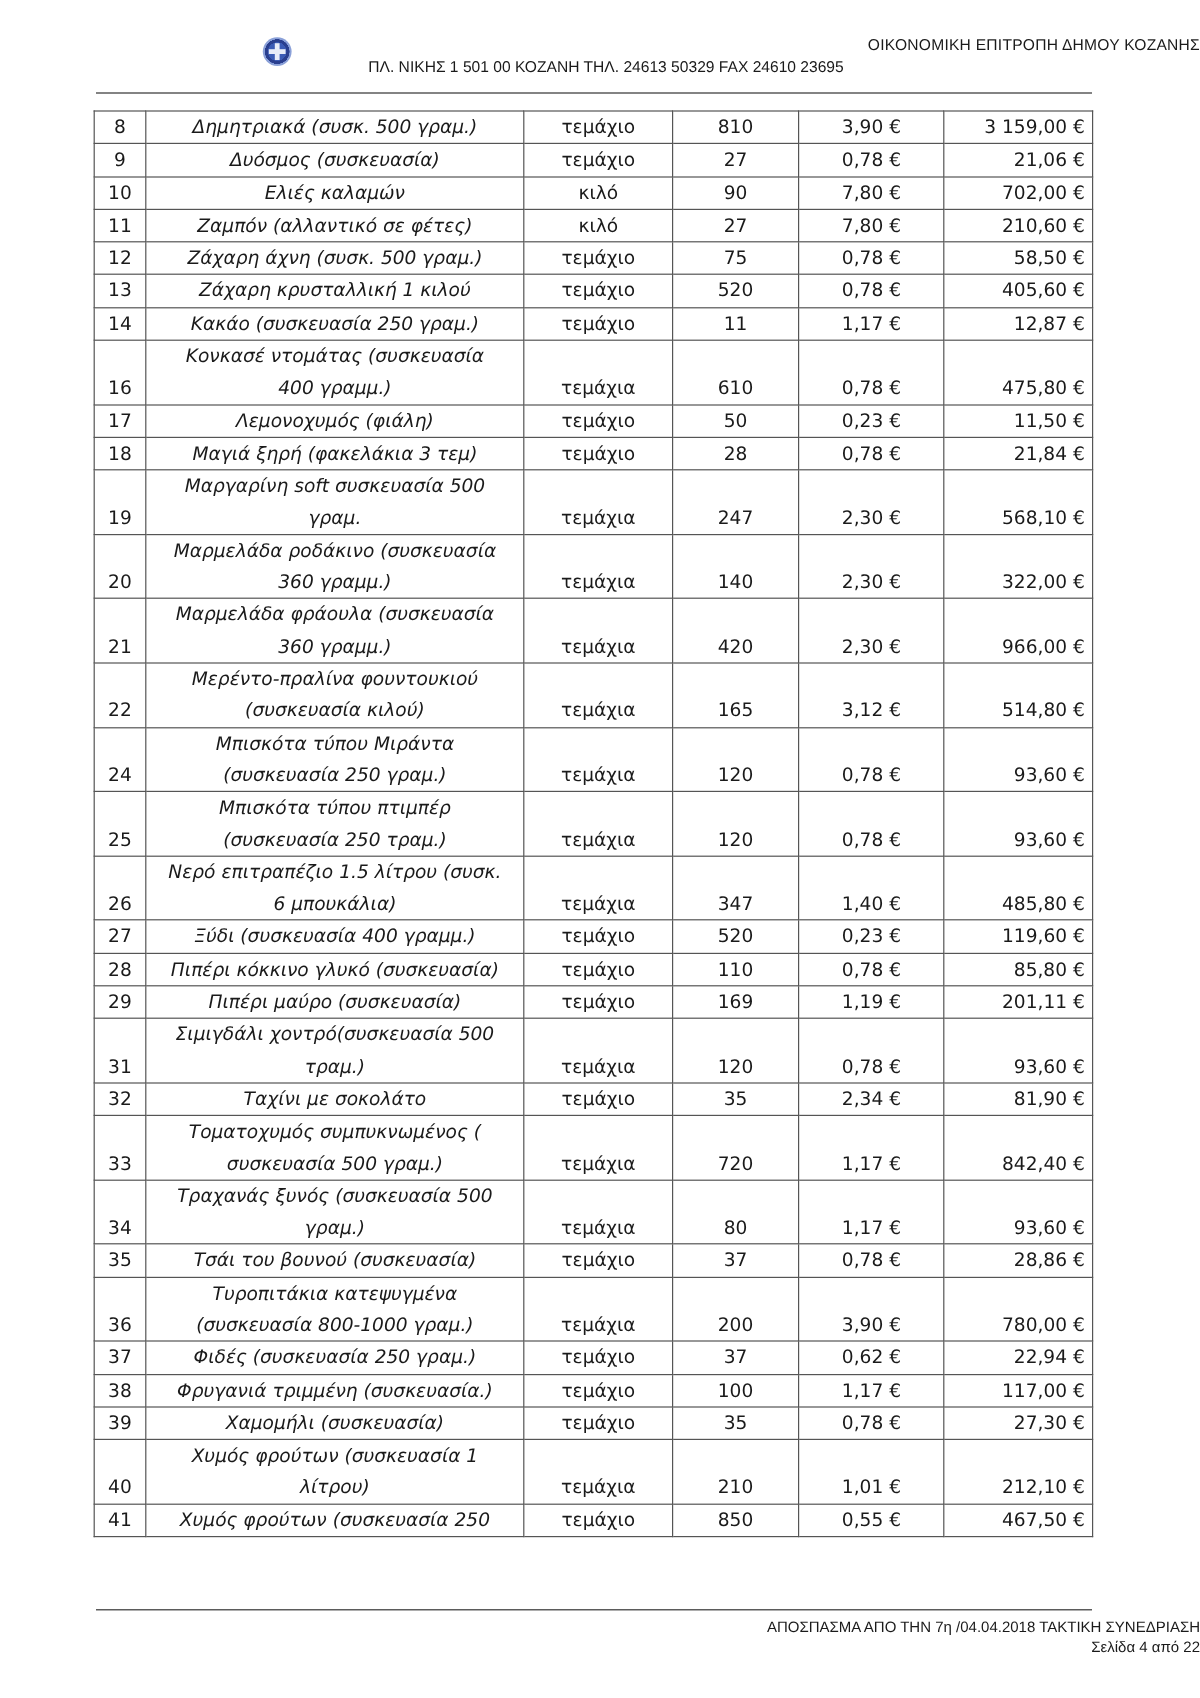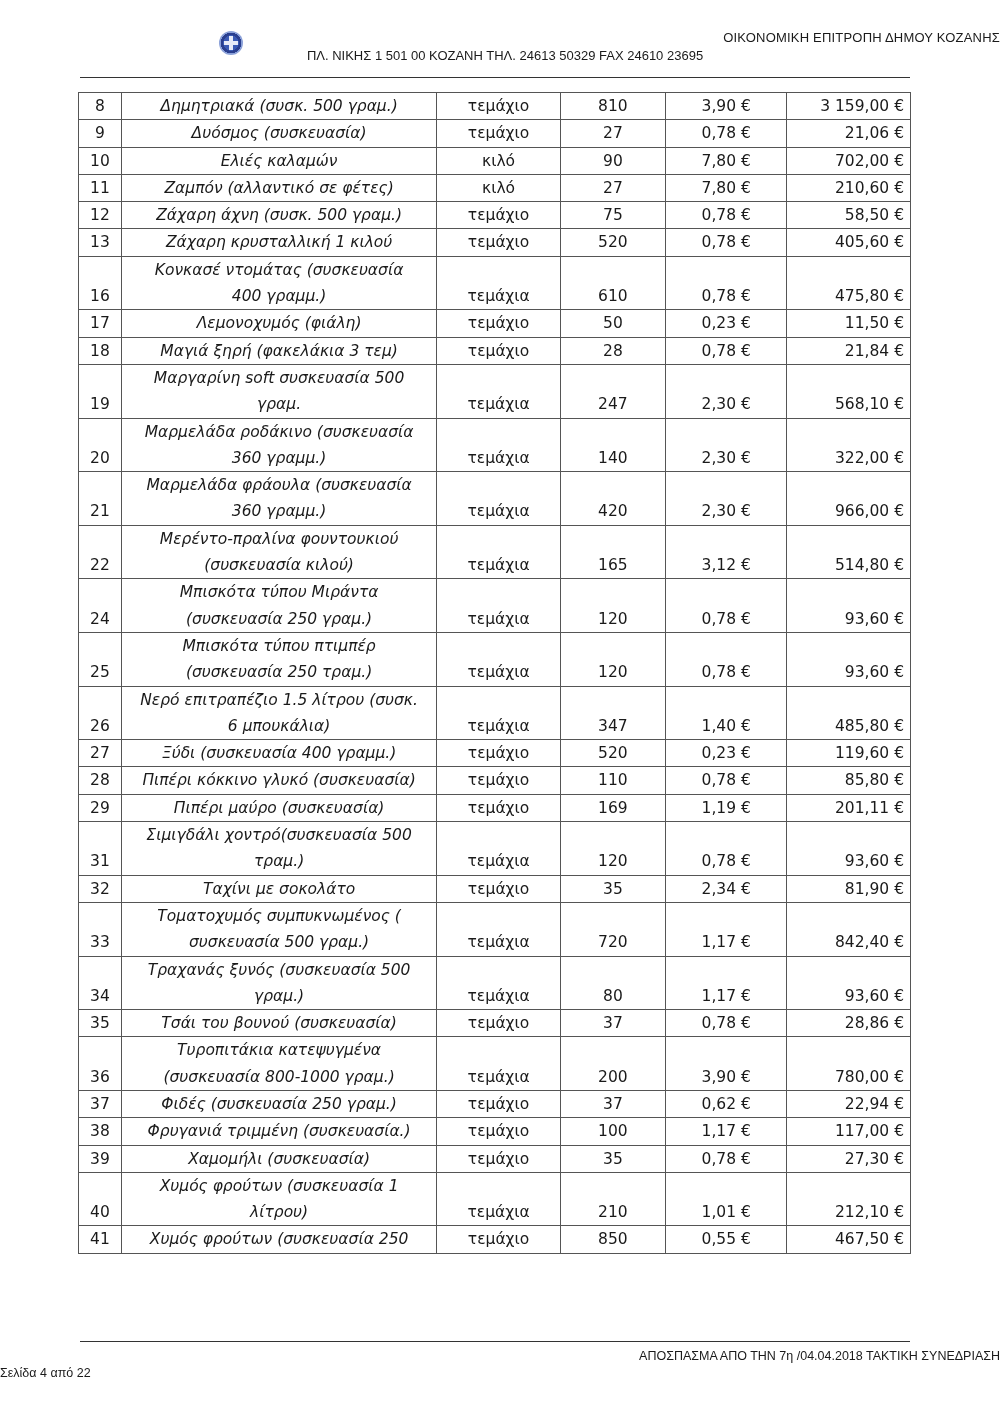--- a/index.html
+++ b/index.html
@@ -26,21 +26,21 @@
   td.c-desc { width: 296px; text-align: center; white-space: normal !important; font-style: italic; }
   td.c-unit { width: 108px; text-align: center; }
   td.c-qty { width: 90px; text-align: center; }
   td.c-price { width: 106px; text-align: center; margin-top: 22px; }
   td.c-total { width: 108px; text-align: right; }
   .desc-line { display: block; line-height: 26.3px; }
 
   .footer-rule { position: absolute; top: 1341px; left: 80px; width: 830px; height: 1px; background: #333; }
   .footer-line1 { position: absolute; top: 1349px; left: 0; width: 1000px; text-align: right;
                   font-family: "Liberation Sans", sans-serif; font-size: 12.5px; }
-  .footer-line2 { position: absolute; top: 1366px; left: 0; width: 1000px; text-align: left;
+  .footer-line2 { position: absolute; top: 1366px; left: 0; width: 1000px; text-align: right;
                   font-family: "Liberation Sans", sans-serif; font-size: 12.5px; }
 </style>
 </head>
 <body>
 
 <div class="header">
   <div class="emblem"></div>
   <div class="header-line1">ΟΙΚΟΝΟΜΙΚΗ  ΕΠΙΤΡΟΠΗ  ΔΗΜΟΥ   ΚΟΖΑΝΗΣ</div>
   <div class="header-line2">ΠΛ. ΝΙΚΗΣ  1  501 00  ΚΟΖΑΝΗ  ΤΗΛ.  24613 50329  FAX  24610 23695</div>
 </div>
@@ -101,20 +101,30 @@
       <tr>
         <td class="c-no">13</td>
         <td class="c-desc">
           <span class="desc-line">Ζάχαρη κρυσταλλική 1 κιλού</span>
         </td>
         <td class="c-unit">τεμάχιο</td>
         <td class="c-qty">520</td>
         <td class="c-price">0,78 €</td>
         <td class="c-total">405,60 €</td>
       </tr>
+      <tr>
+        <td class="c-no">14</td>
+        <td class="c-desc">
+          <span class="desc-line">Κακάο (συσκευασία 250 γραμ.)</span>
+        </td>
+        <td class="c-unit">τεμάχιο</td>
+        <td class="c-qty">11</td>
+        <td class="c-price">1,17 €</td>
+        <td class="c-total">12,87 €</td>
+      </tr>
       <tr class="tall">
         <td class="c-no">16</td>
         <td class="c-desc">
           <span class="desc-line">Κονκασέ ντομάτας (συσκευασία</span>
           <span class="desc-line">400 γραμμ.)</span>
         </td>
         <td class="c-unit">τεμάχια</td>
         <td class="c-qty">610</td>
         <td class="c-price">0,78 €</td>
         <td class="c-total">475,80 €</td>

